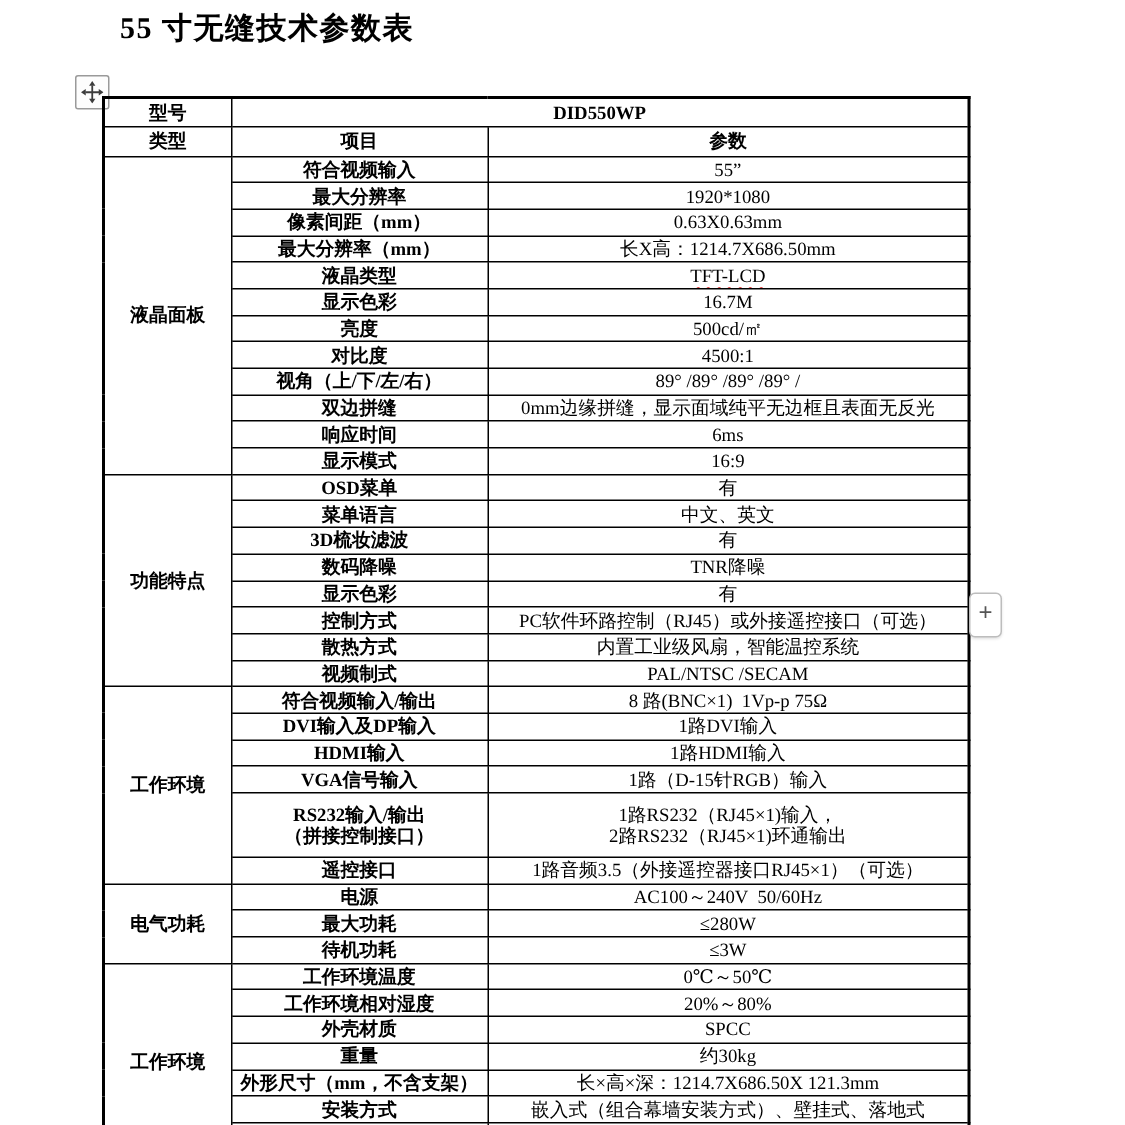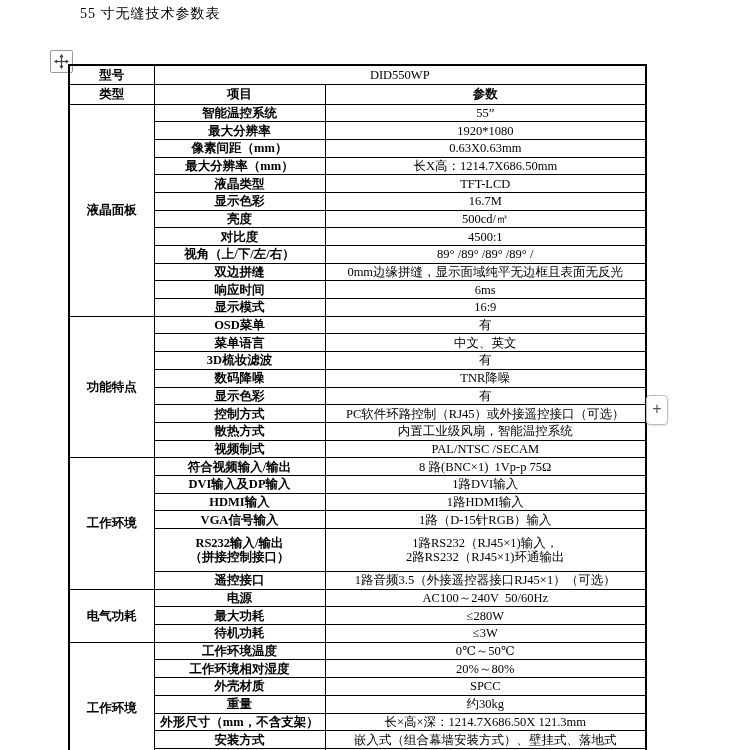--- a/index.html
+++ b/index.html
@@ -6,21 +6,21 @@
   body{
     position:relative;
     width:750px;height:750px;
     overflow:hidden;
     background:#ffffff;
     font-family:"Liberation Serif","DejaVu Serif",serif;
     color:#000;
   }
   .page-title{
     position:absolute;left:80px;top:5px;
-    font-size:14px;font-weight:normal;letter-spacing:1px;
+    font-size:20px;font-weight:bold;letter-spacing:1px;
     margin:0;
   }
   .move-handle{
     position:absolute;left:50px;top:50px;
     width:21px;height:21px;
     border:1px solid #9a9a9a;border-radius:2px;
     background:#fdfdfd;
     display:flex;align-items:center;justify-content:center;
     cursor:move;
   }
@@ -36,21 +36,21 @@
     font-size:12.5px;line-height:14px;
     padding:0 2px;
     overflow:hidden;
   }
   tr.hdr{height:19.5px;}
   tr.r{height:17.7px;}
   tr.r2{height:43px;}
   tr.partial{height:26px;}
   td.grp,td.lbl,td.hlbl{font-weight:bold;white-space:pre-line;text-align:center;}
   td.val{font-weight:normal;white-space:pre-wrap;}
-  td.model-val{font-weight:normal;margin-left:48px;}
+  td.model-val{font-weight:bold;margin-left:48px;}
   .sq{
     text-decoration-line:underline;
     text-decoration-style:wavy;
     text-decoration-color:#e03030;
     text-decoration-thickness:1px;
     text-underline-offset:3px;
     text-decoration-skip-ink:none;
   }
   .plus-button{
     position:absolute;left:646px;top:395px;
@@ -94,21 +94,21 @@
       <td class="hlbl">型号</td>
       <td class="val model-val" colspan="2">DID550WP</td>
     </tr>
     <tr class="hdr">
       <td class="hlbl">类型</td>
       <td class="hlbl">项目</td>
       <td class="hlbl">参数</td>
     </tr>
   <tr class="r">
         <td class="grp" rowspan="12">液晶面板</td>
-        <td class="lbl">智能温控系统</td>
+        <td class="lbl">符合视频输入</td>
         <td class="val">55”</td>
       </tr>
       <tr class="r">
         <td class="lbl">最大分辨率</td>
         <td class="val">1920*1080</td>
       </tr>
       <tr class="r">
         <td class="lbl">像素间距（mm）</td>
         <td class="val">0.63X0.63mm</td>
       </tr>

